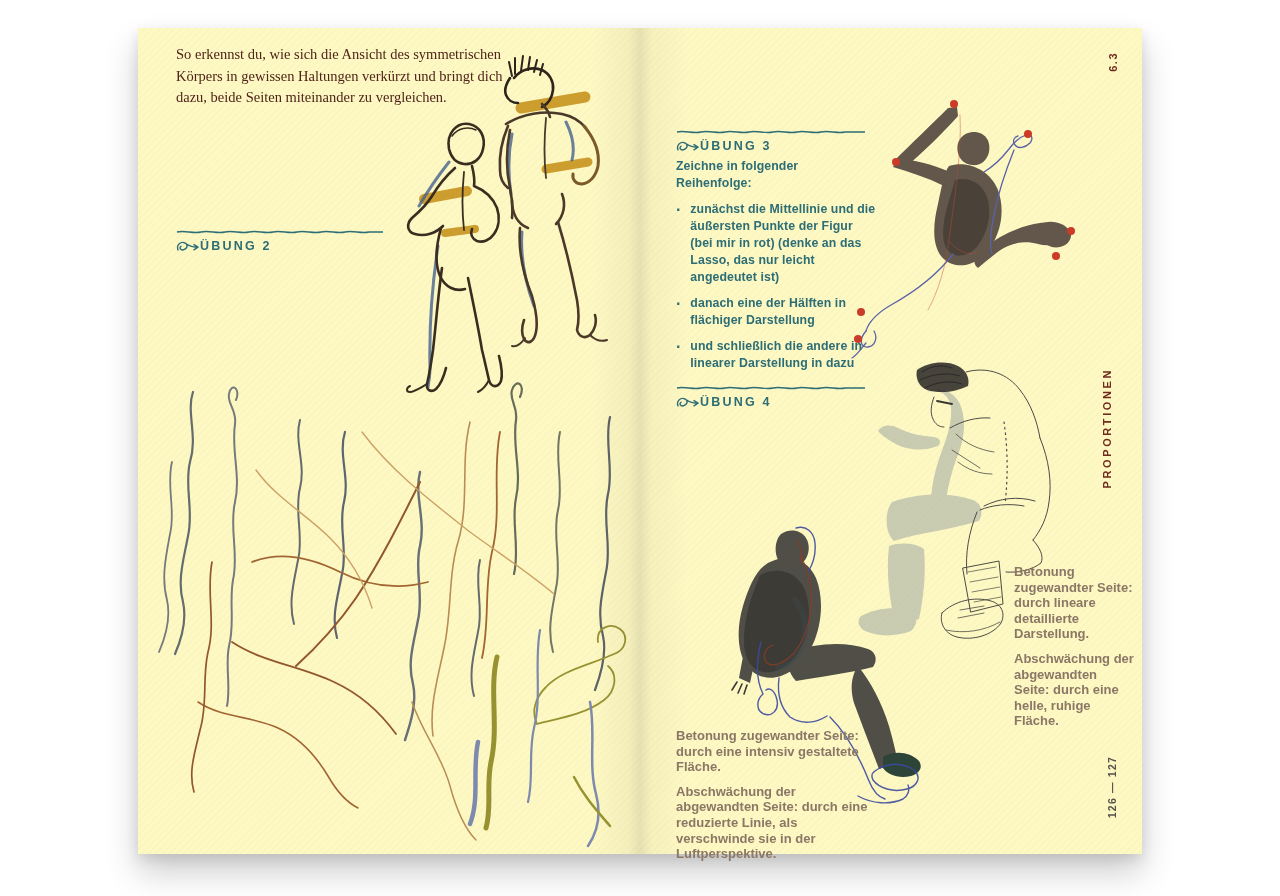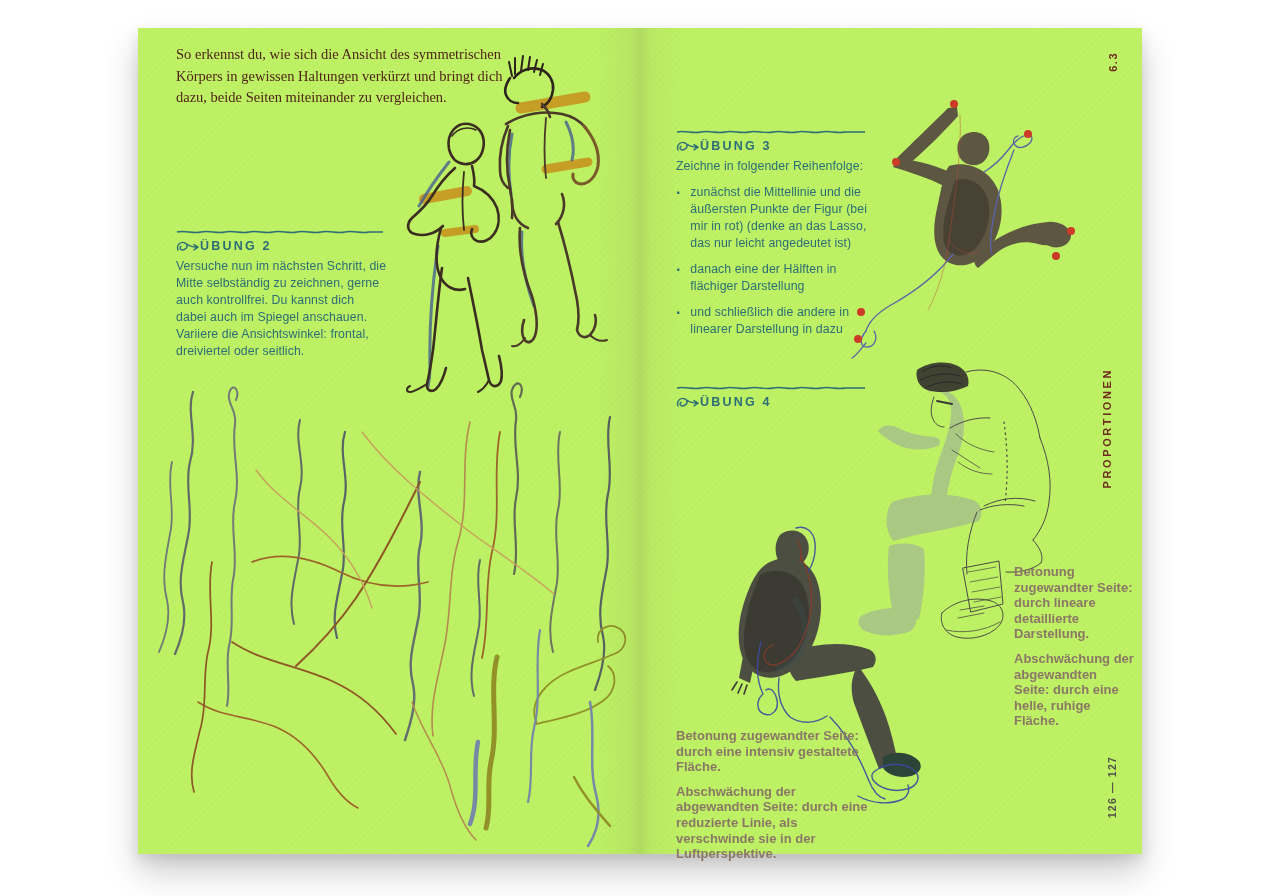--- a/index.html
+++ b/index.html
@@ -1,36 +1,36 @@
 <!DOCTYPE html>
 <html><head>
 <meta charset="utf-8">
 <style>
   html,body{margin:0;padding:0;background:#ffffff;width:1280px;height:896px;overflow:hidden;
     font-family:"Liberation Sans", sans-serif;}
   .stage{position:relative;width:1280px;height:896px;background:#ffffff;}
-  .spread{position:absolute;left:138px;top:28px;width:1004px;height:826px;background:#bef264;
+  .spread{position:absolute;left:138px;top:28px;width:1004px;height:826px;background:#fef9c3;
     box-shadow:0 18px 32px rgba(0,0,0,.20), 0 5px 12px rgba(0,0,0,.10);}
   .spread::before{content:"";position:absolute;inset:0;pointer-events:none;
     background:repeating-linear-gradient(135deg, rgba(90,80,60,.018) 0 2px, rgba(0,0,0,0) 2px 5px);}
   .gutter{position:absolute;left:455px;top:0;width:94px;height:826px;pointer-events:none;
     background:linear-gradient(90deg, rgba(110,100,85,0) 0%, rgba(110,100,85,.07) 38%,
       rgba(95,88,74,.15) 50%, rgba(110,100,85,.06) 62%, rgba(110,100,85,0) 100%);}
   .art{position:absolute;left:0;top:0;width:1004px;height:826px;pointer-events:none;}
 
   .serif-intro{position:absolute;font-family:"Liberation Serif", serif;color:#4e2318;
     font-size:14.5px;line-height:21.5px;}
   .intro-left{left:38px;top:16px;width:340px;}
   .intro-right{left:538px;top:20px;width:452px;}
 
   .ex{position:absolute;color:#2c6d76;}
   .ex .wavy{display:block;margin-bottom:4px;}
   .ex-head{display:flex;align-items:center;gap:0;margin:3px 0 5px 0;}
   .ex-label{font-size:12.5px;font-weight:bold;letter-spacing:2.2px;}
-  .ex-body{font-size:12.3px;line-height:17px;font-weight:400;letter-spacing:.1px;}
+  .ex-body{font-size:12.3px;line-height:17px;font-weight:700;letter-spacing:.1px;}
   .ex2{left:38px;top:200px;width:212px;}
   .ex3{left:538px;top:100px;width:200px;}
   .ex4{left:538px;top:356px;width:202px;}
   .bullets{margin-top:9px;}
   .bullet-row{display:flex;gap:9px;margin-bottom:9px;}
   .bullet-dot{flex:0 0 auto;font-weight:bold;line-height:17px;}
   .caption{position:absolute;color:#8a7766;font-size:13px;line-height:15.6px;font-weight:600;}
   .caption p{margin:0 0 9px 0;}
   .cap-upper{left:876px;top:536px;width:120px;}
   .cap-lower{left:538px;top:700px;width:196px;}
@@ -216,21 +216,20 @@
     <div class="ex ex2">
       <svg class="wavy" width="208" height="7" viewBox="0 0 208 7">
         <path d="M1,4 C9,2 17,6 25,4 C33,2 41,6 49,4 C57,2 65,6 73,4 C81,2 89,6 97,4 C105,2 113,6 121,4 C129,2 137,6 145,4 C153,2 161,6 169,4 C177,2 185,6 193,4 L207,4" stroke="#2c6d76" stroke-width="1.3" fill="none"></path>
       </svg>
       <div class="ex-head">
         <svg width="24" height="13" viewBox="0 0 24 13">
           <path d="M2,10 C0,4.5 5,1 9,3 C12.3,4.8 11.5,8.8 7.5,9.8 C4.5,10.5 3,8 5,6.3 M9,3 C13,6 17,7.6 22,7.2 M18,4.6 L22,7.2 L18,9.8" stroke="#2c6d76" stroke-width="1.4" fill="none" stroke-linecap="round" stroke-linejoin="round"></path>
         </svg>
         <span class="ex-label">ÜBUNG 2</span>
       </div>
-      <div class="ex-body">Versuche nun im nächsten Schritt, die Mitte selbständig zu zeichnen, gerne auch kontrollfrei. Du kannst dich dabei auch im Spiegel anschauen. Variiere die Ansichtswinkel: frontal, dreiviertel oder seitlich.</div>
     </div>
 
 
     <div class="ex ex3">
       <svg class="wavy" width="190" height="7" viewBox="0 0 190 7">
         <path d="M1,4 C9,2 17,6 25,4 C33,2 41,6 49,4 C57,2 65,6 73,4 C81,2 89,6 97,4 C105,2 113,6 121,4 C129,2 137,6 145,4 C153,2 161,6 169,4 L189,4" stroke="#2c6d76" stroke-width="1.3" fill="none"></path>
       </svg>
       <div class="ex-head">
         <svg width="24" height="13" viewBox="0 0 24 13">
           <path d="M2,10 C0,4.5 5,1 9,3 C12.3,4.8 11.5,8.8 7.5,9.8 C4.5,10.5 3,8 5,6.3 M9,3 C13,6 17,7.6 22,7.2 M18,4.6 L22,7.2 L18,9.8" stroke="#2c6d76" stroke-width="1.4" fill="none" stroke-linecap="round" stroke-linejoin="round"></path>

